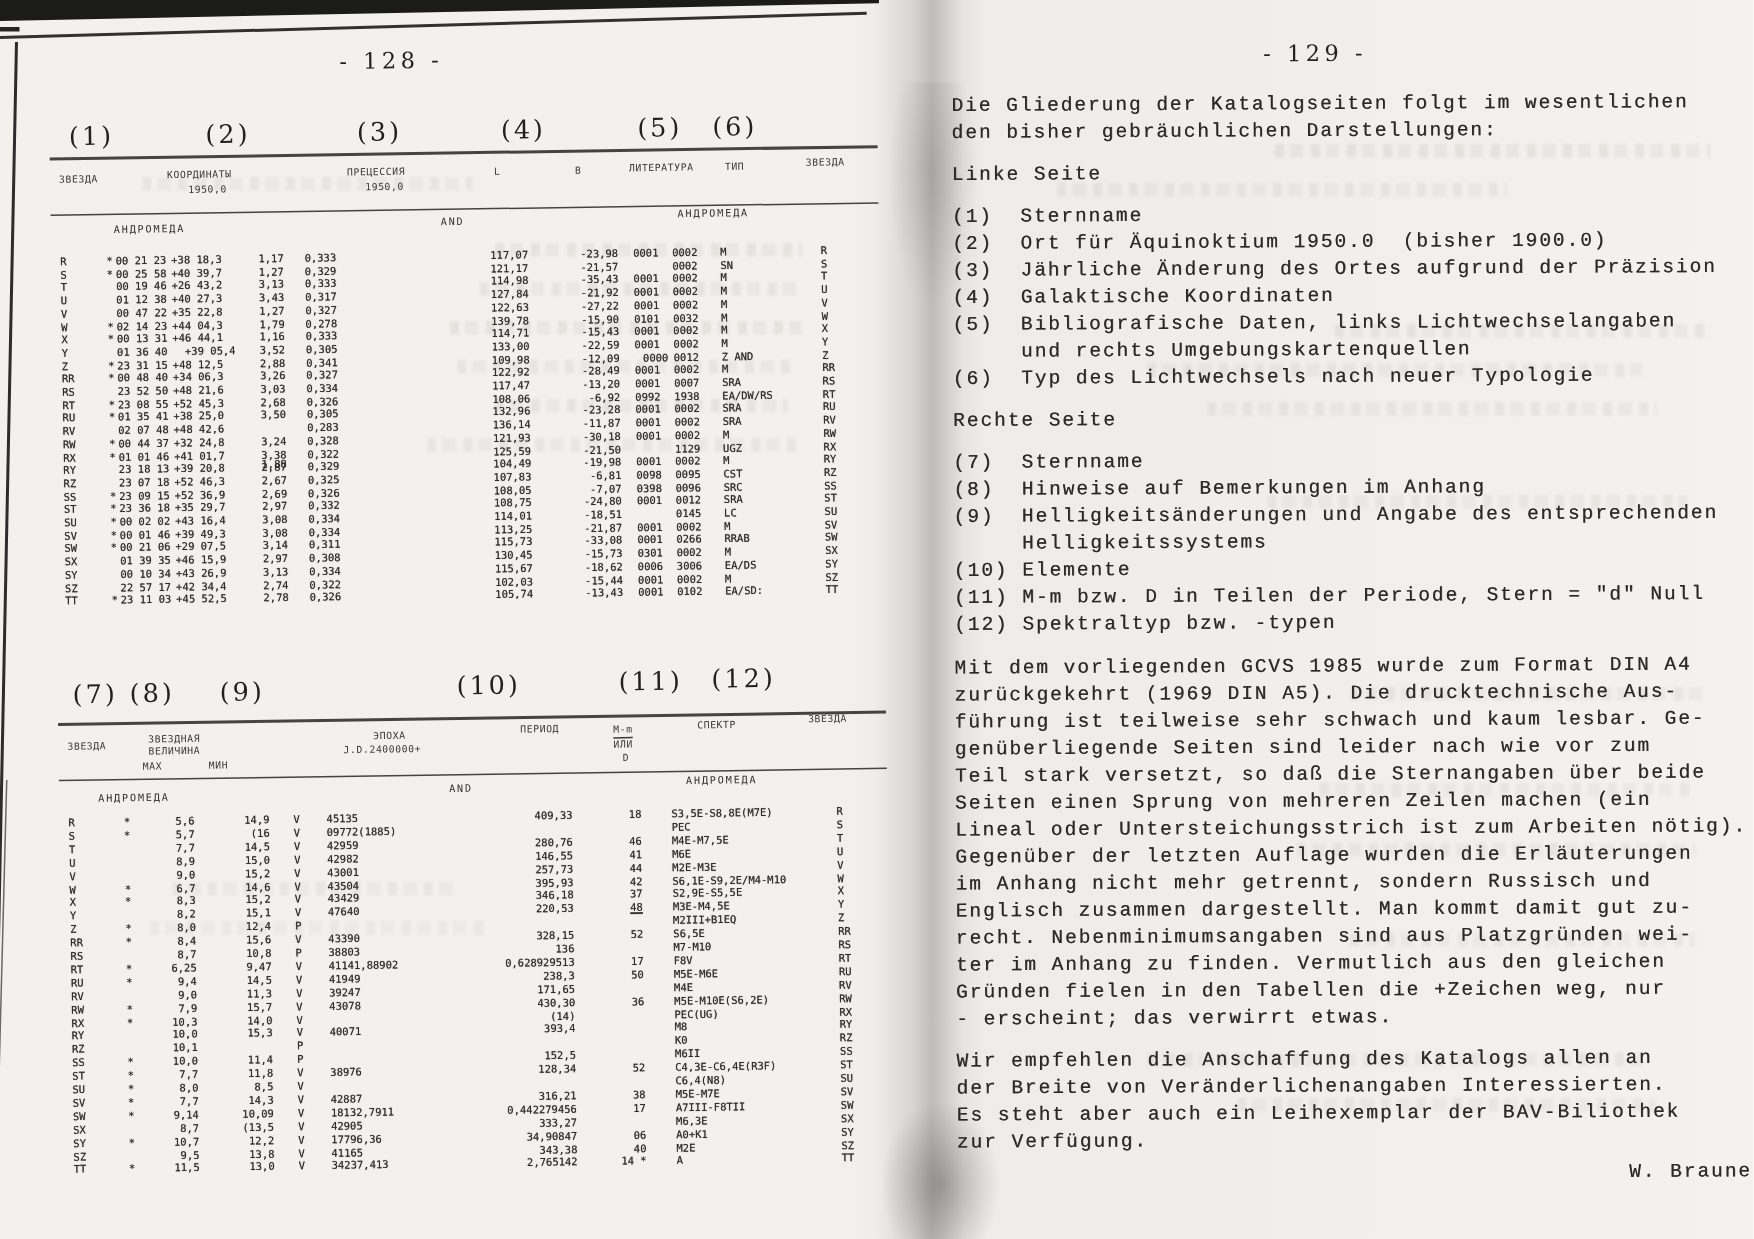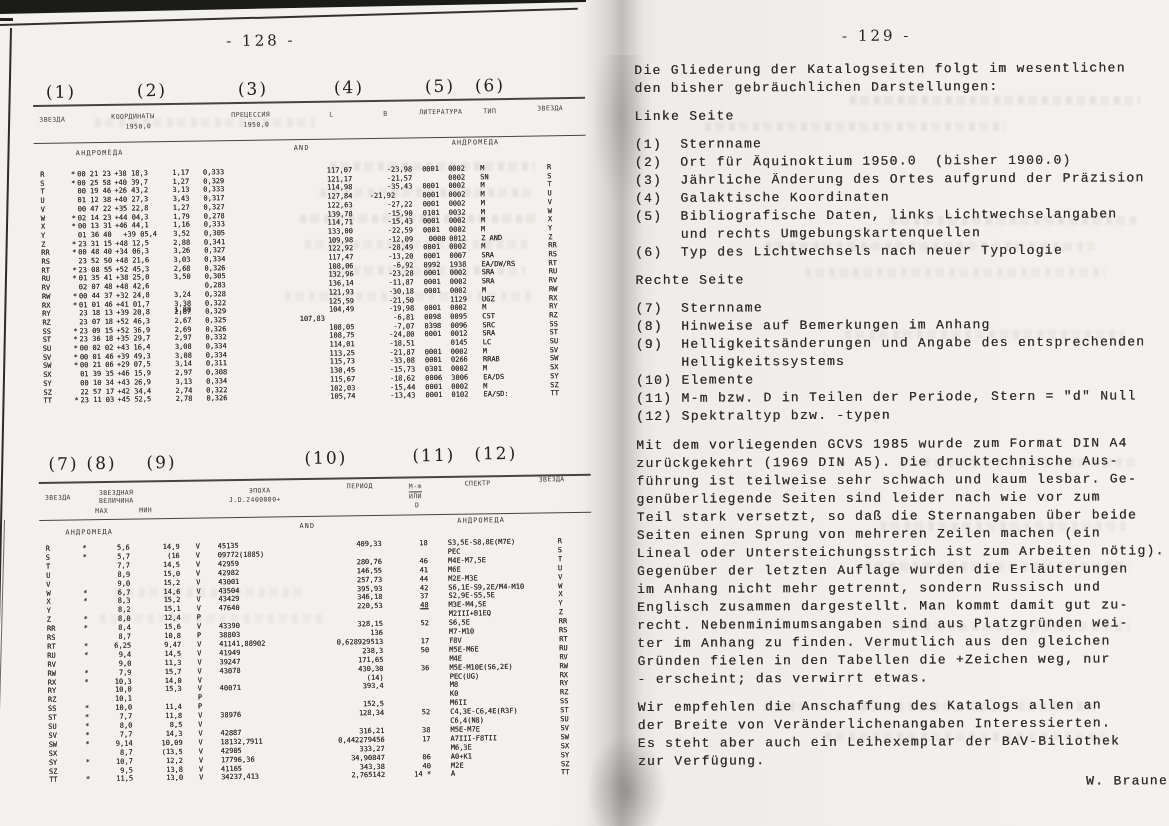--- a/index.html
+++ b/index.html
@@ -162,21 +162,21 @@
           <span style="left: 507px; width: 34px; text-align: left;">T</span>
         </div>
         <div class="trow" style="top: 26.1px;">
           <span style="left: 0px; width: 26px; text-align: left;">U</span>
           <span style="left: 28px; width: 10px; text-align: center;"></span>
           <span style="left: 37px; width: 36px; text-align: left;">01 12 38</span>
           <span style="left: 74px; width: 42px; text-align: left;">+40 27,3</span>
           <span style="left: 109px; width: 40px; text-align: right;">3,43</span>
           <span style="left: 144px; width: 40px; text-align: right;">0,317</span>
           <span style="left: 252px; width: 60px; text-align: right;">127,84</span>
-          <span style="left: 312px; width: 60px; text-align: center;">-21,92</span>
+          <span style="left: 312px; width: 60px; text-align: right;">-21,92</span>
           <span style="left: 382px; width: 28px; text-align: left;">0001</span>
           <span style="left: 408px; width: 30px; text-align: left;">0002</span>
           <span style="left: 440px; width: 100px; text-align: left;">M</span>
           <span style="left: 507px; width: 34px; text-align: left;">U</span>
         </div>
         <div class="trow" style="top: 34.8px;">
           <span style="left: 0px; width: 26px; text-align: left;">V</span>
           <span style="left: 28px; width: 10px; text-align: center;"></span>
           <span style="left: 37px; width: 36px; text-align: left;">00 47 22</span>
           <span style="left: 74px; width: 42px; text-align: left;">+35 22,8</span>
@@ -357,21 +357,21 @@
           <span style="left: 440px; width: 100px; text-align: left;">M</span>
           <span style="left: 507px; width: 34px; text-align: left;">RY</span>
         </div>
         <div class="trow" style="top: 147.9px;">
           <span style="left: 0px; width: 26px; text-align: left;">RZ</span>
           <span style="left: 28px; width: 10px; text-align: center;"></span>
           <span style="left: 37px; width: 36px; text-align: left;">23 07 18</span>
           <span style="left: 74px; width: 42px; text-align: left;">+52 46,3</span>
           <span style="left: 109px; width: 40px; text-align: right;">2,67</span>
           <span style="left: 144px; width: 40px; text-align: right;">0,325</span>
-          <span style="left: 240px; width: 60px; text-align: center;">107,83</span>
+          <span style="left: 252px; width: 60px; text-align: right;">107,83</span>
           <span style="left: 312px; width: 60px; text-align: right;">-6,81</span>
           <span style="left: 382px; width: 28px; text-align: left;">0098</span>
           <span style="left: 408px; width: 30px; text-align: left;">0095</span>
           <span style="left: 440px; width: 100px; text-align: left;">CST</span>
           <span style="left: 507px; width: 34px; text-align: left;">RZ</span>
         </div>
         <div class="trow" style="top: 156.6px;">
           <span style="left: 0px; width: 26px; text-align: left;">SS</span>
           <span style="left: 28px; width: 10px; text-align: center;">*</span>
           <span style="left: 37px; width: 36px; text-align: left;">23 09 15</span>

